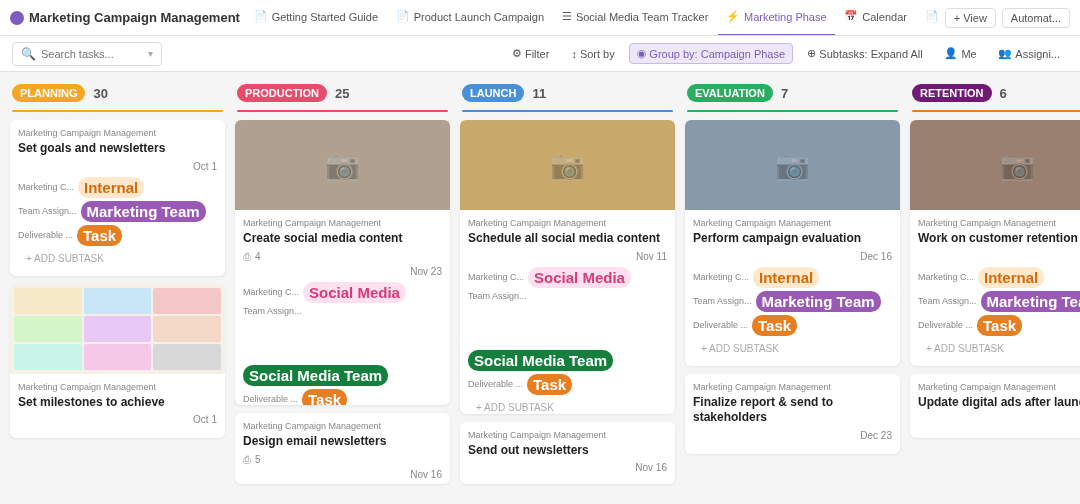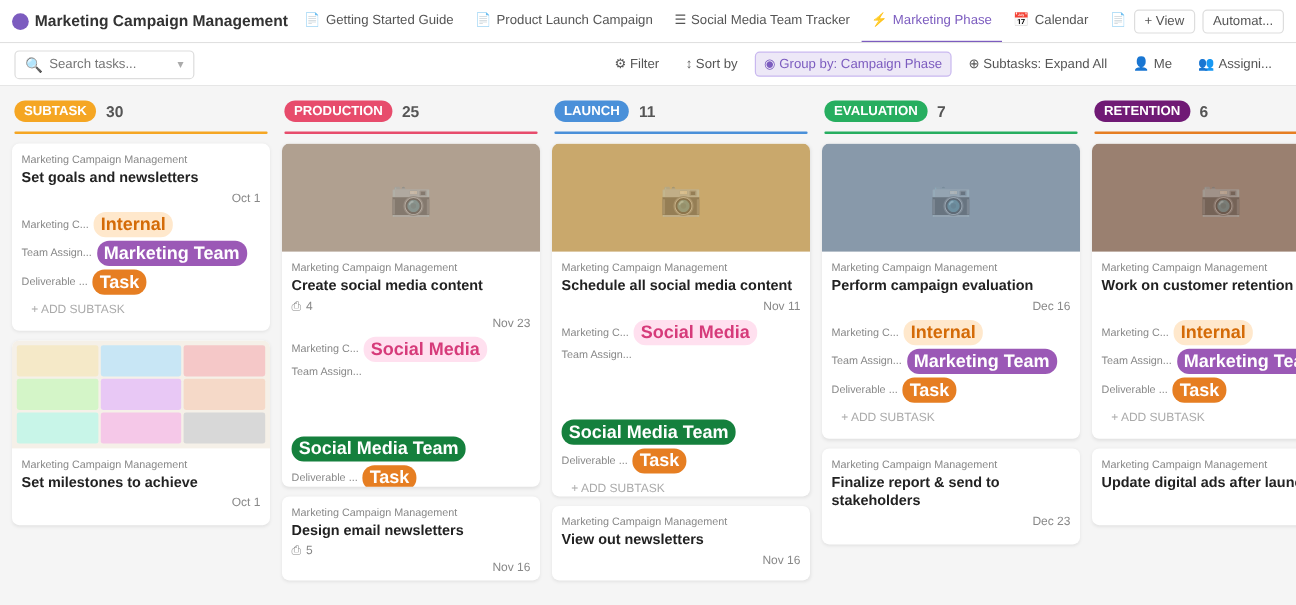--- a/index.html
+++ b/index.html
@@ -143,21 +143,21 @@
       <span>👥</span>
       <span>Assigni...</span>
     </div>
   </div>
 </div>
 
 <div class="board" id="board">
     <div class="column">
     <div class="col-header-wrap">
       <div class="col-header">
-        <span class="col-badge badge-planning">SUBTASK</span>
+        <span class="col-badge badge-planning">PLANNING</span>
         <span class="col-count">30</span>
       </div>
       <div class="col-line line-planning"></div>
     </div>
   <div class="card">
 
       <div class="card-body">
         <div class="card-project">Marketing Campaign Management</div>
         <div class="card-title">Set goals and newsletters</div>
 
@@ -284,21 +284,21 @@
           <span class="tag tag-deliverable">Task</span>
         </div>
         <div class="add-subtask">+ ADD SUBTASK</div>
 
       </div>
     </div>
       <div class="card">
 
       <div class="card-body">
         <div class="card-project">Marketing Campaign Management</div>
-        <div class="card-title">View out newsletters</div>
+        <div class="card-title">Send out newsletters</div>
 
         <div class="card-date">Nov 16</div>
 
       </div>
     </div>
     </div>
     <div class="column">
     <div class="col-header-wrap">
       <div class="col-header">
         <span class="col-badge badge-evaluation">EVALUATION</span>

